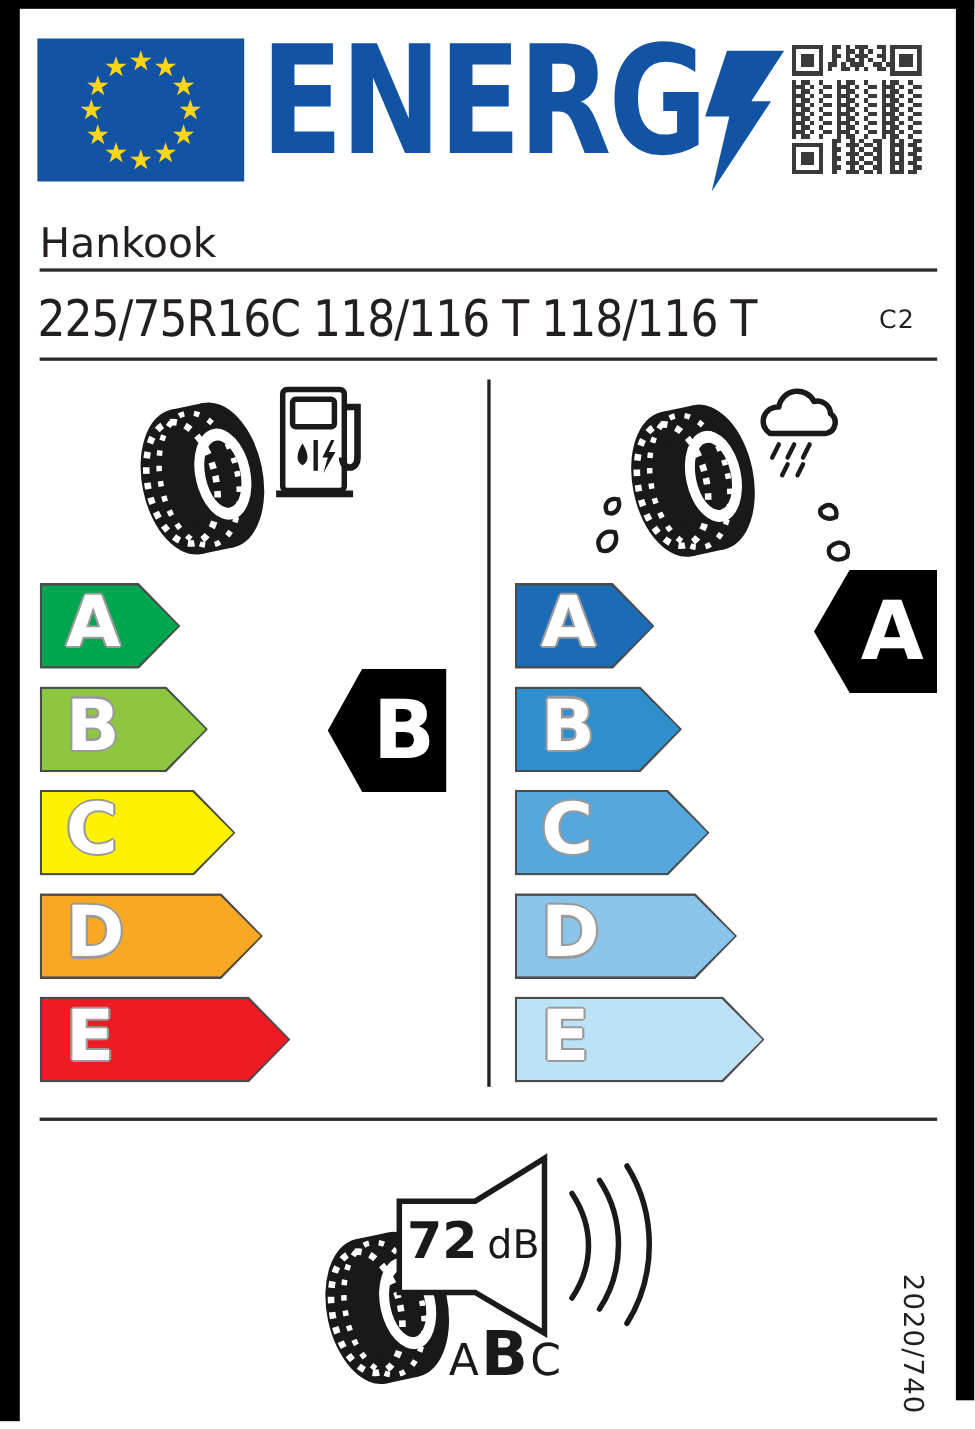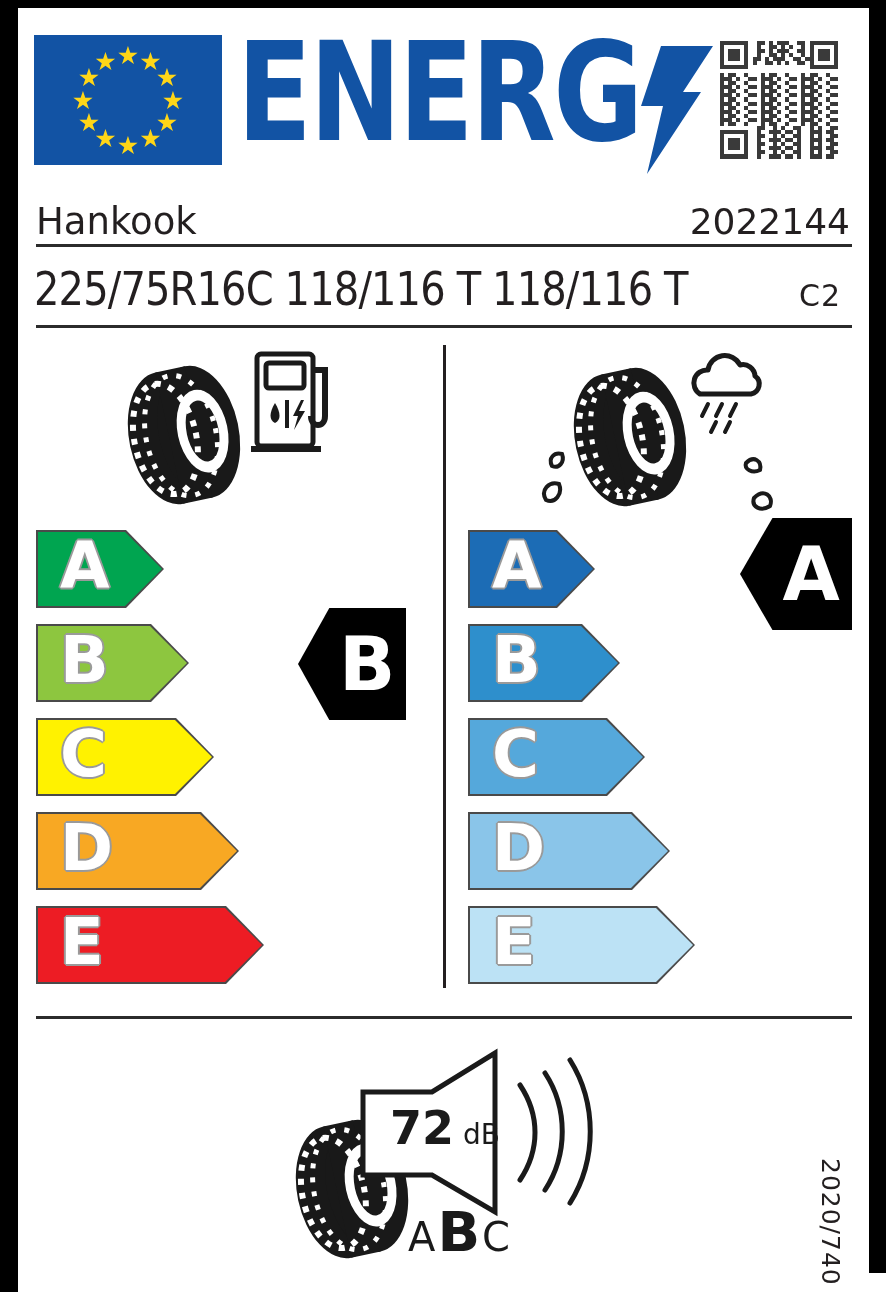--- a/index.html
+++ b/index.html
@@ -33,21 +33,21 @@
   .bolt{position:absolute;left:641px;top:46px;width:72px;height:128px;}
   .qr{position:absolute;left:720px;top:33px;width:118px;height:133px;}
 
   
   .brand-name{position:absolute;left:36px;top:200px;font-size:37px;font-weight:normal;}
   .article-number{position:absolute;right:36px;top:201px;font-size:36px;}
   .rule{position:absolute;left:36px;width:816px;height:3px;background:#2B2B2B;}
   .rule1{top:244px;} .rule2{top:325px;} .rule3{top:1016px;}
   .size-spec{position:absolute;left:34px;top:262px;font-size:46px;letter-spacing:-1px;
              transform:scaleX(.87);transform-origin:left top;white-space:nowrap;}
-  .class-code{position:absolute;left:799px;top:278px;font-size:30px;letter-spacing:1px;}
+  .class-code{position:absolute;left:799px;top:278px;font-size:23px;letter-spacing:1px;}
 
   
   .v-divider{position:absolute;left:443px;top:345px;width:3px;height:643px;background:#231F20;}
   .pictogram{position:absolute;}
   .picto-fuel{left:125px;top:348px;}
   .picto-wet{left:540px;top:348px;}
 
   .scale{position:absolute;top:530px;}
   .scale-fuel{left:36px;} .scale-wet{left:468px;}
   .arrow{position:relative;height:78px;margin-bottom:16px;background:#4A4A4A;
@@ -70,23 +70,23 @@
   .selector{position:absolute;background:#000;display:flex;align-items:center;
          -webkit-clip-path:polygon(0 50%,29% 0,100% 0,100% 100%,29% 100%);
          clip-path:polygon(0 50%,29% 0,100% 0,100% 100%,29% 100%);}
   .selector-fuel{left:298px;top:608px;width:108px;height:112px;}
   .selector-wet{left:740px;top:518px;width:112px;height:112px;}
   .selector .sel-grade{font-size:74px;font-weight:bold;color:#fff;line-height:1;margin-left:38%;}
 
   
   .picto-noise-tire{left:293px;top:1116px;}
   .noise-svg{position:absolute;left:355px;top:1035px;width:250px;height:190px;}
-  .noise-box-text{position:absolute;left:370px;top:1105px;display:flex;align-items:baseline;gap:9px;margin-left:20px;}
+  .noise-box-text{position:absolute;left:370px;top:1105px;display:flex;align-items:baseline;gap:9px;}
   .noise-value{font-size:46px;font-weight:bold;line-height:1;color:#1A1A1A;}
-  .noise-unit{font-size:28px;line-height:1;color:#1A1A1A;}
+  .noise-unit{font-size:36px;line-height:1;color:#1A1A1A;}
   .noise-classes{position:absolute;left:408px;top:1204px;display:flex;align-items:baseline;gap:2px;color:#1A1A1A;}
   .noise-a,.noise-c{font-size:40px;line-height:1;}
   .noise-b{font-size:56px;font-weight:bold;line-height:1;}
   .regulation{position:absolute;left:816px;top:1158px;font-size:25px;letter-spacing:1px;
               writing-mode:vertical-rl;color:#231F20;}
 </style>
 </head>
 <body>
 
 <div class="label">
@@ -125,21 +125,20 @@
       <path d="M0 0h7v7H0zM1 1v5h5V1z" fill-rule="evenodd"></path>
       <rect x="2" y="2" width="3" height="3"></rect>
       <path d="M22 0h7v7h-7zM23 1v5h5V1z" fill-rule="evenodd"></path>
       <rect x="24" y="2" width="3" height="3"></rect>
       <path d="M0 22h7v7H0zM1 23v5h5v-5z" fill-rule="evenodd"></path>
       <rect x="2" y="24" width="3" height="3"></rect>
     </g>
   </svg>
 
   <div class="brand-name">Hankook</div>
-  <div class="article-number">2022144</div>
   <div class="rule rule1"></div>
 
   <div class="size-spec">225/75R16C 118/116 T 118/116 T</div>
   <div class="class-code">C2</div>
   <div class="rule rule2"></div>
 
   <svg class="pictogram picto-fuel" width="210" height="175" viewBox="0 0 210 175">
     <g transform="translate(2,16) rotate(-12 57 71)">
       <ellipse cx="42" cy="71" rx="40" ry="67" fill="#191919"></ellipse>
       <ellipse cx="72" cy="71" rx="40" ry="67" fill="#191919"></ellipse>

